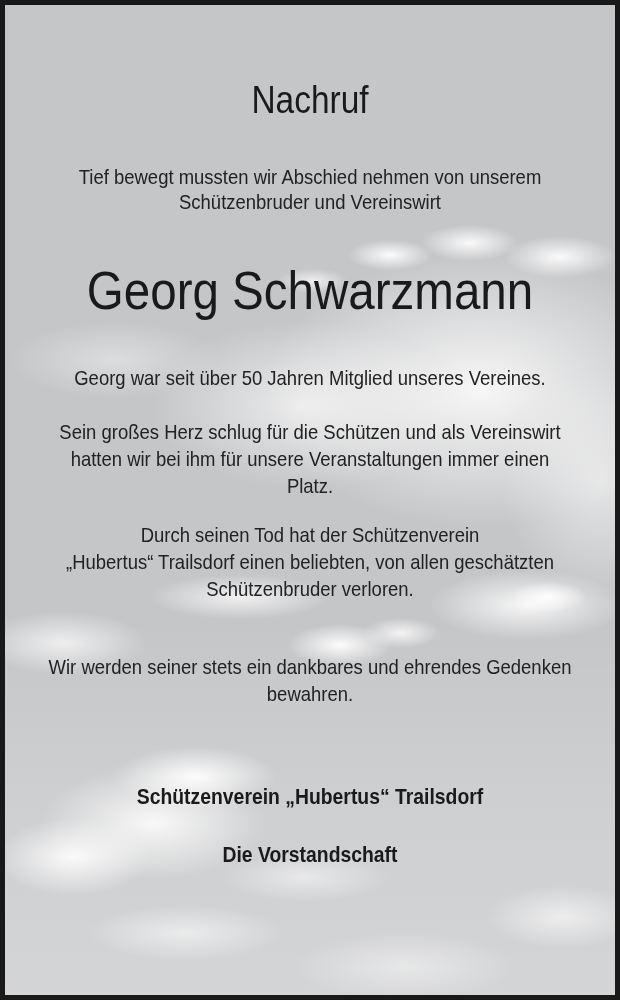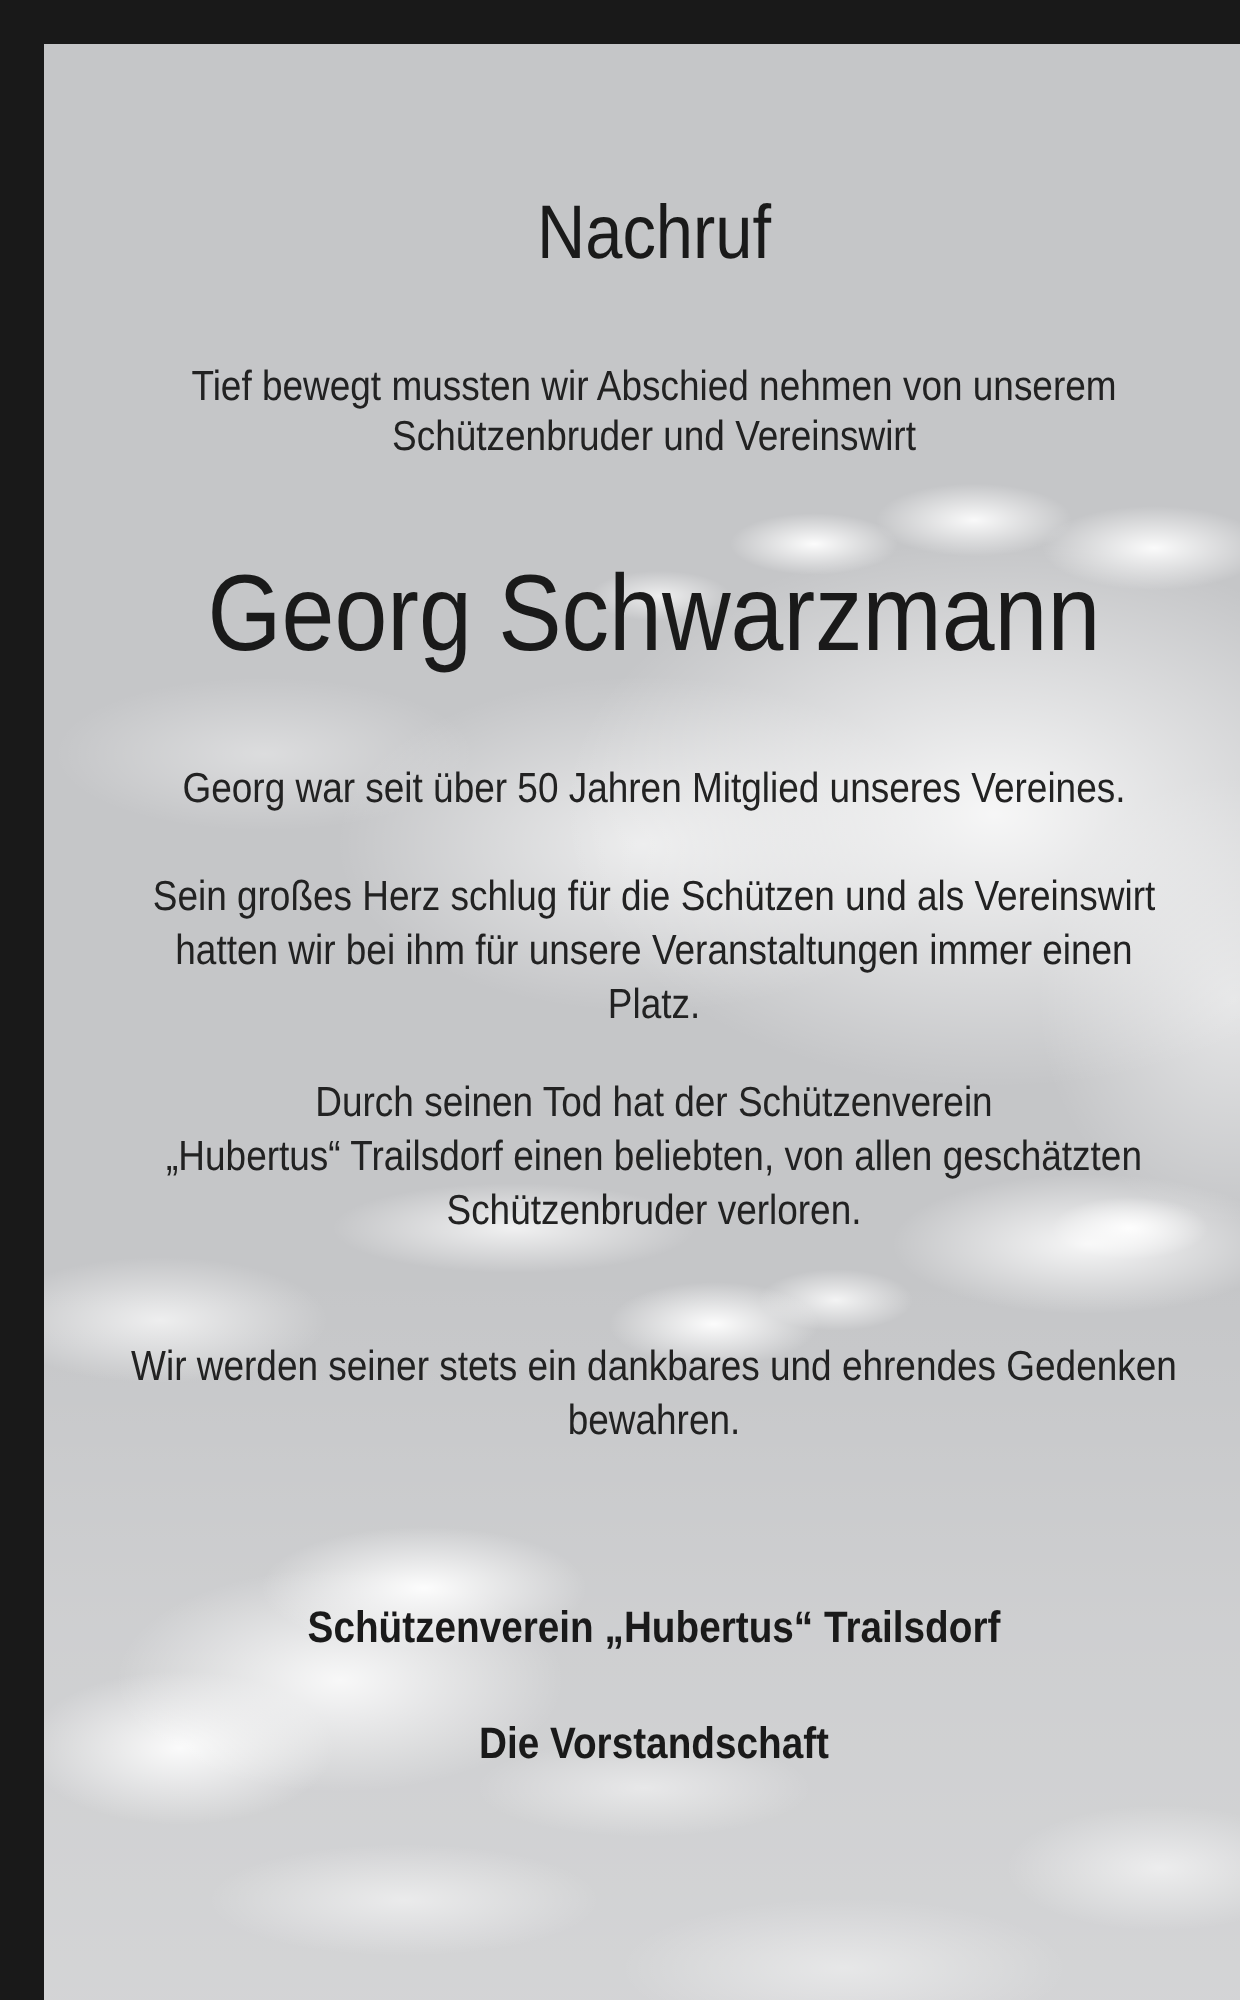--- a/index.html
+++ b/index.html
@@ -6,21 +6,21 @@
     --sky-base:#c5c6c8;
     --frame:#191919;
     --ink:#222222;
     --ink-strong:#1a1a1a;
   }
   html,body{margin:0;padding:0;background:#ffffff;}
   .frame{
     width:620px;height:1000px;
     box-sizing:border-box;
     background:var(--frame);
-    padding:22px;
+    padding:5px;
     position:relative;
     font-family:"Liberation Sans","DejaVu Sans",sans-serif;
   }
   .sky{
     position:relative;
     width:610px;height:990px;
     overflow:hidden;
     background-color:var(--sky-base);
     background-image:
       

